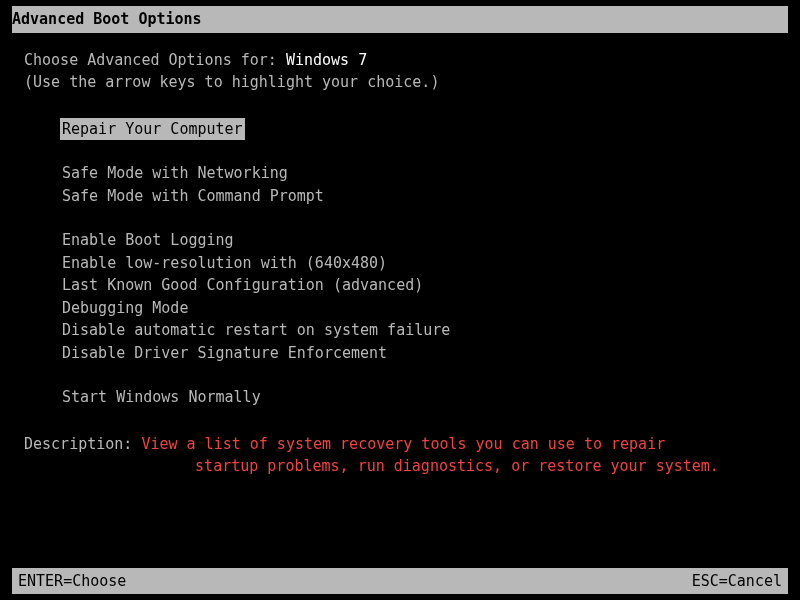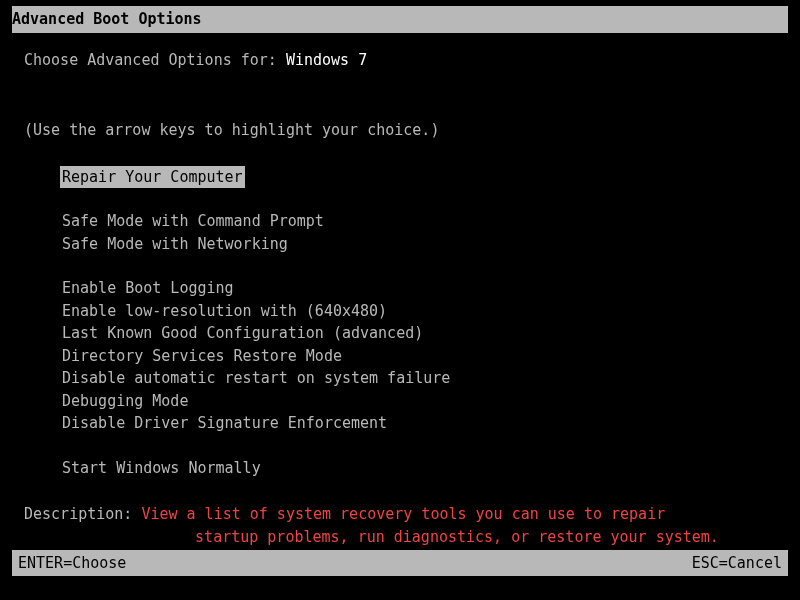--- a/index.html
+++ b/index.html
@@ -30,21 +30,20 @@
       padding: 16px 24px 0 24px;
     }
     .prompt-line {
       margin-bottom: 0;
     }
     .prompt-line .os {
       color: #fff;
     }
     .hint-line {
       margin-bottom: 24px;
-      margin-top: 48px;
     }
     .menu-container {
       padding-left: 36px;
       white-space: nowrap;
     }
     .menu-item {
       display: inline-block;
       padding: 0 2px;
     }
     .menu-item.selected {
@@ -71,21 +70,21 @@
       color: #ef4444;
     }
     .desc-indent {
       padding-left: 114px;
       text-align: center;
     }
     .footer-bar {
       background: #b8b8b8;
       color: #000;
       position: absolute;
-      bottom: 24px;
+      bottom: 6px;
       left: 12px;
       right: 12px;
       padding: 2px 6px;
       display: flex;
       justify-content: space-between;
     }
   </style>
 </head>
 <body>
 
@@ -95,29 +94,28 @@
 
 <div class="content">
   <div class="prompt-line">
     <span>Choose Advanced Options for: </span><span class="os">Windows 7</span>
   </div>
   <div class="hint-line">(Use the arrow keys to highlight your choice.)</div>
 
   <div class="menu-container">
     <div class="menu-line"><span class="menu-item selected">Repair Your Computer</span></div>
     <div class="small-gap"></div>
+    <div class="menu-line"><span class="menu-item">Safe Mode with Networking</span></div>
     <div class="menu-line"><span class="menu-item">Safe Mode with Command Prompt</span></div>
-    <div class="menu-line"><span class="menu-item">Safe Mode with Networking</span></div>
     <div class="group-gap"></div>
     <div class="menu-line"><span class="menu-item">Enable Boot Logging</span></div>
     <div class="menu-line"><span class="menu-item">Enable low-resolution with (640x480)</span></div>
     <div class="menu-line"><span class="menu-item">Last Known Good Configuration (advanced)</span></div>
-    <div class="menu-line"><span class="menu-item">Directory Services Restore Mode</span></div>
+    <div class="menu-line"><span class="menu-item">Debugging Mode</span></div>
     <div class="menu-line"><span class="menu-item">Disable automatic restart on system failure</span></div>
-    <div class="menu-line"><span class="menu-item">Debugging Mode</span></div>
     <div class="menu-line"><span class="menu-item">Disable Driver Signature Enforcement</span></div>
     <div class="group-gap"></div>
     <div class="menu-line"><span class="menu-item">Start Windows Normally</span></div>
   </div>
 
   <div class="description">
     <div>
       <span class="label">Description: </span><span class="text">View a list of system recovery tools you can use to repair</span>
     </div>
     <div class="desc-indent">

